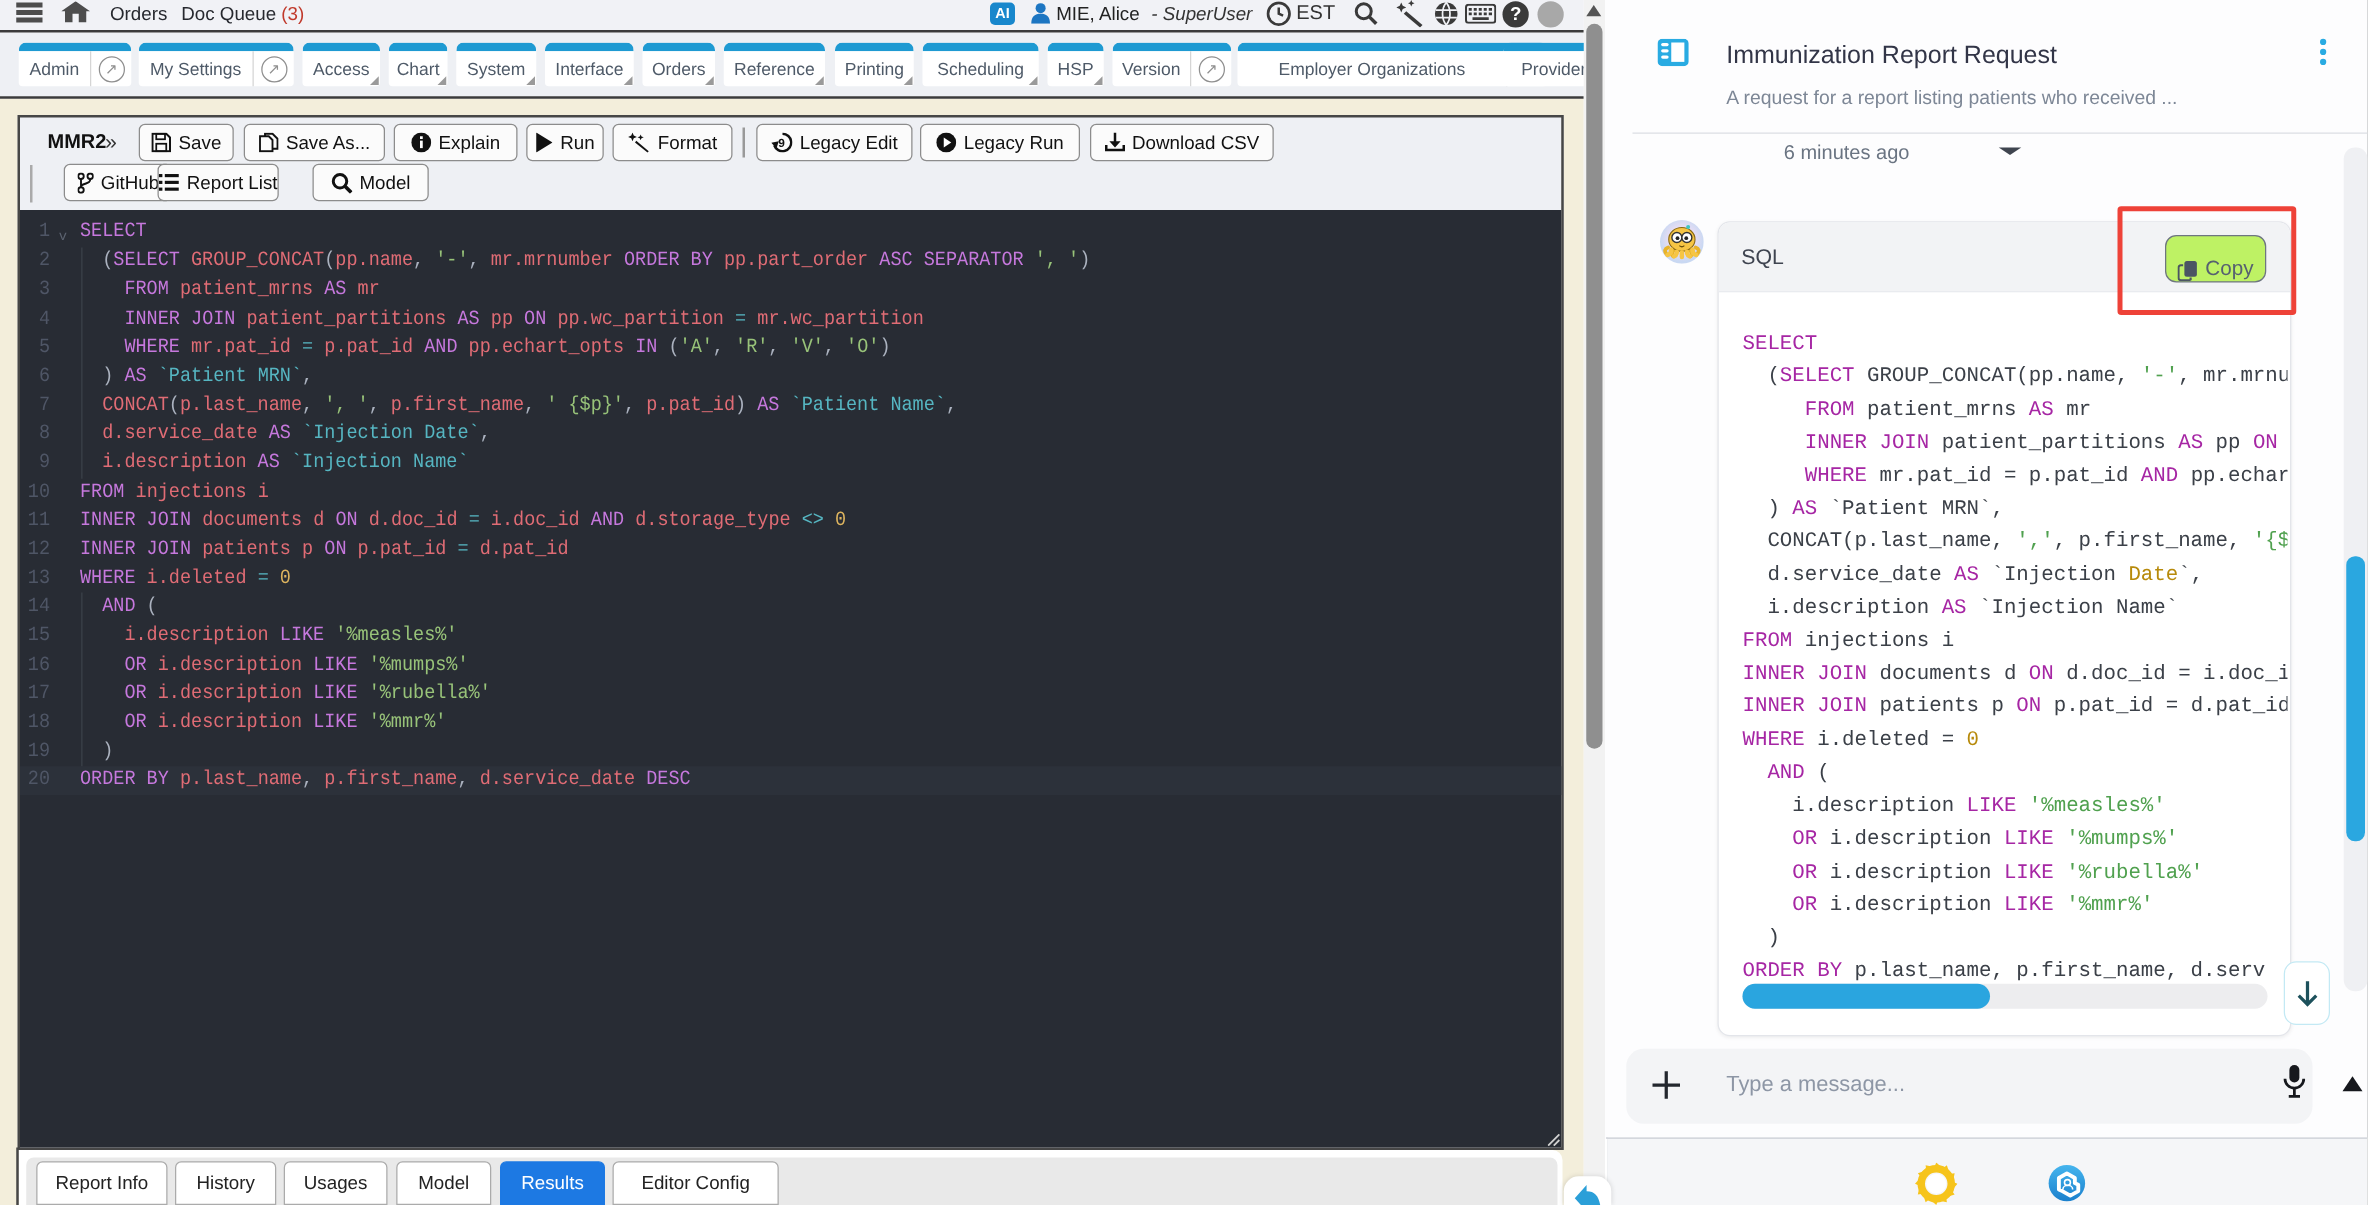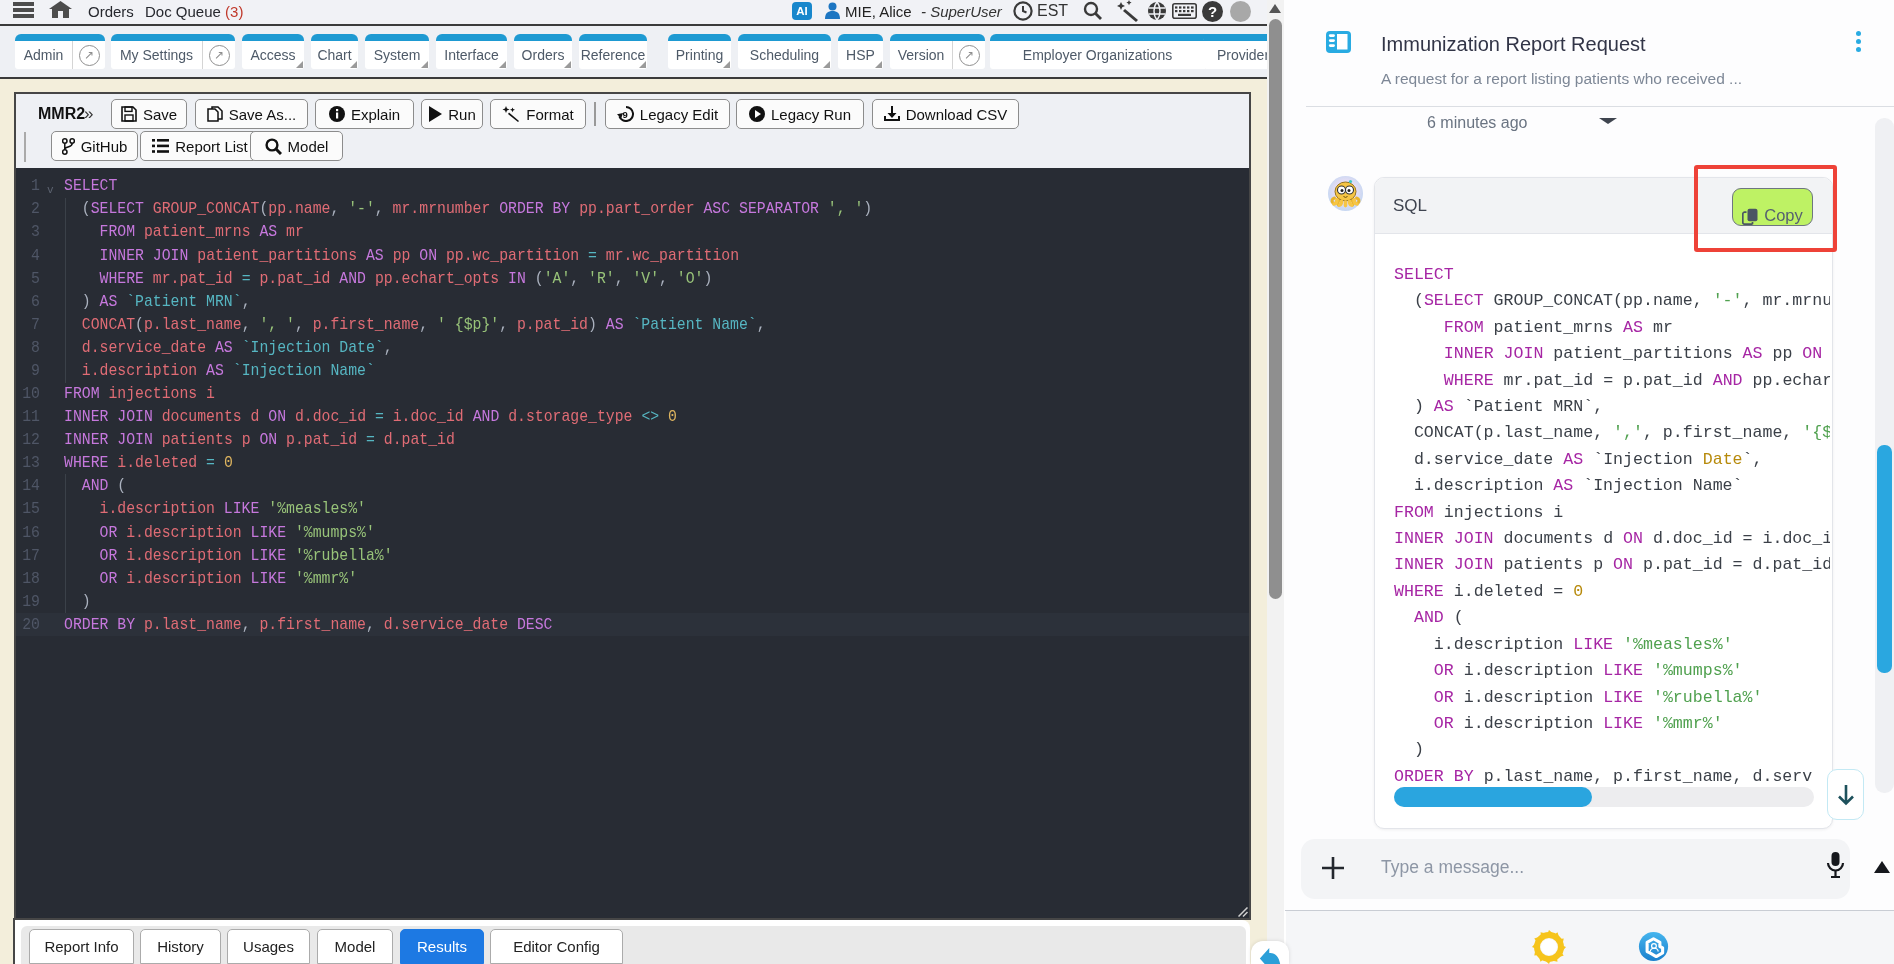--- a/index.html
+++ b/index.html
@@ -107,21 +107,21 @@
       <span style="flex:1;text-align:center">My Settings</span>
       <span class="seg" style="width:33px">
         <span class="circ">↗</span>
       </span>
     </div>
 <div class="tab" style="left:242px;width:62px">Access<span class="dd"></span></div>
 <div class="tab" style="left:311px;width:47px">Chart<span class="dd"></span></div>
 <div class="tab" style="left:365px;width:64px">System<span class="dd"></span></div>
 <div class="tab" style="left:436px;width:71px">Interface<span class="dd"></span></div>
 <div class="tab" style="left:514px;width:58px">Orders<span class="dd"></span></div>
-<div class="tab" style="left:579px;width:68px">Reference<span class="dd"></span></div>
+<div class="tab" style="left:579px;width:81px">Reference<span class="dd"></span></div>
 <div class="tab" style="left:668px;width:63px">Printing<span class="dd"></span></div>
 <div class="tab" style="left:738px;width:93px">Scheduling<span class="dd"></span></div>
 <div class="tab" style="left:838px;width:45px">HSP<span class="dd"></span></div>
 <div class="tab" style="left:890px;width:95px">
       <span style="flex:1;text-align:center">Version</span>
       <span class="seg" style="width:33px">
         <span class="circ">↗</span>
       </span>
     </div>
 <div class="tab" style="left:990px;width:248px">
@@ -172,21 +172,21 @@
         <path d="M7 0 H9 V7 H12.5 L8 12 L3.5 7 H7 Z" fill="#111"></path>
         <path d="M0 10 V15 H16 V10 H14 V13 H2 V10 Z" fill="#111"></path>
       </svg>Download CSV</div>
 <div class="ab" style="left:24px;top:132px;width:2px;height:30px;background:#aaa"></div>
 <div class="btn" style="left:51px;top:131px;width:87px"><svg width="13" height="17" viewBox="0 0 13 17">
         <circle cx="2.8" cy="3" r="2.2" fill="none" stroke="#111" stroke-width="1.5"></circle>
         <circle cx="10.2" cy="3" r="2.2" fill="none" stroke="#111" stroke-width="1.5"></circle>
         <circle cx="2.8" cy="14" r="2.2" fill="none" stroke="#111" stroke-width="1.5"></circle>
         <path d="M2.8 5.2 V11.8 M10.2 5.2 C10.2 9 7 8 2.8 10.5" fill="none" stroke="#111" stroke-width="1.5"></path>
       </svg>GitHub</div>
-<div class="btn" style="left:140px;top:131px;width:120px"><svg width="17" height="14" viewBox="0 0 17 14">
+<div class="btn" style="left:126px;top:131px;width:97px"><svg width="17" height="14" viewBox="0 0 17 14">
         <g fill="#111">
           <rect x="0" y="0" width="3" height="2.6"></rect>
           <rect x="0" y="5.6" width="3" height="2.6"></rect>
           <rect x="0" y="11.2" width="3" height="2.6"></rect>
           <rect x="5" y="0" width="12" height="2.6"></rect>
           <rect x="5" y="5.6" width="12" height="2.6"></rect>
           <rect x="5" y="11.2" width="12" height="2.6"></rect>
         </g>
       </svg>Report List</div>
 <div class="btn" style="left:250px;top:131px;width:93px"><svg width="17" height="17" viewBox="0 0 17 17">

